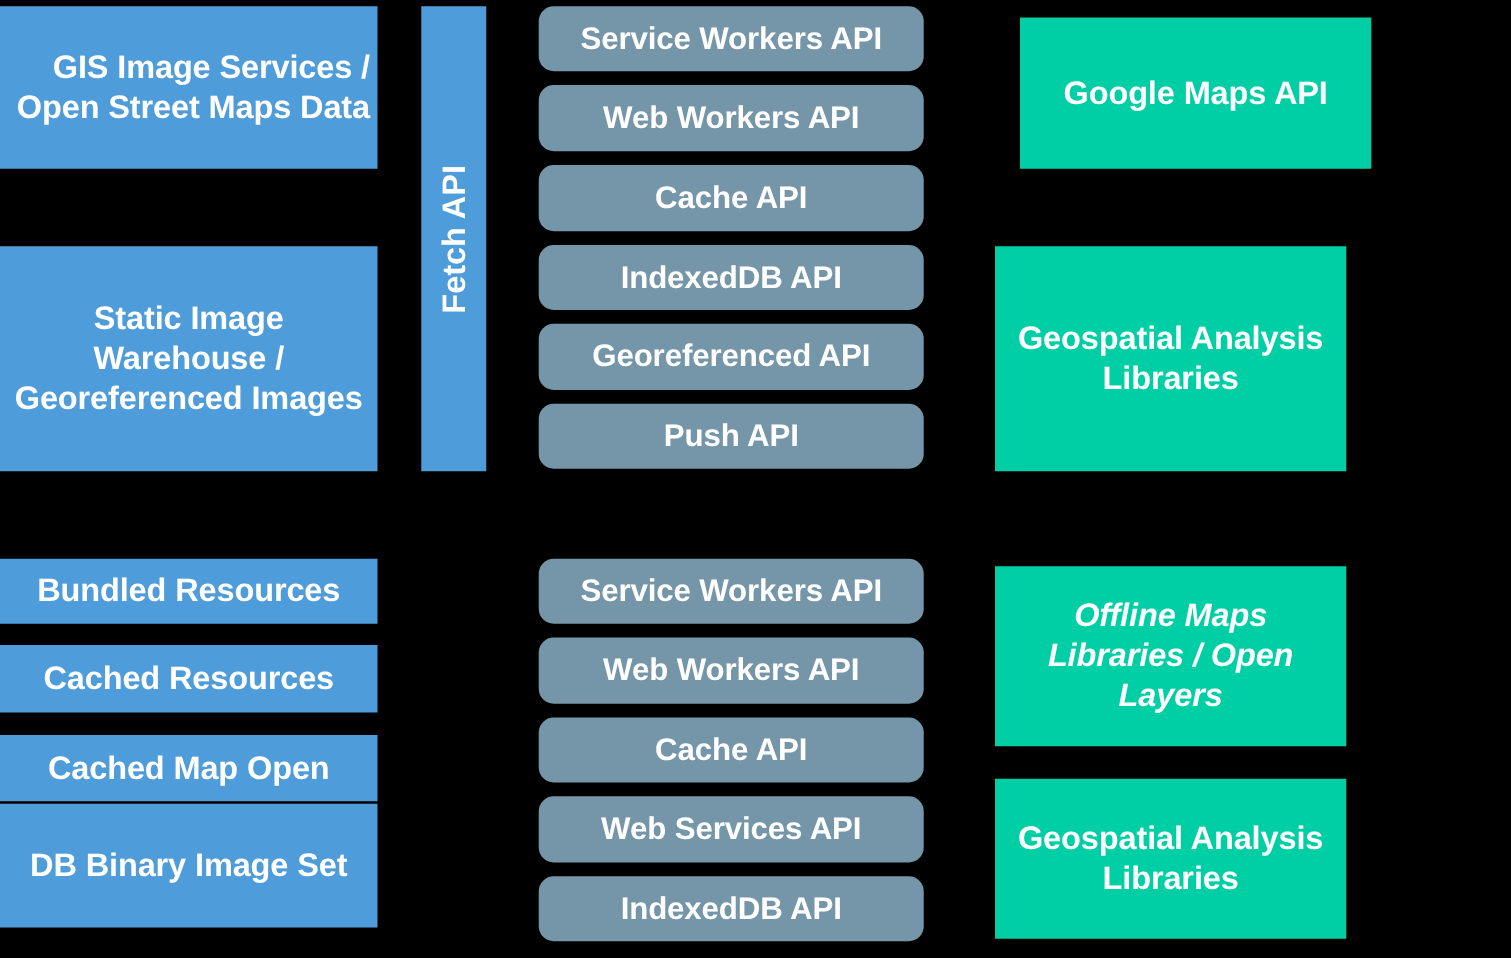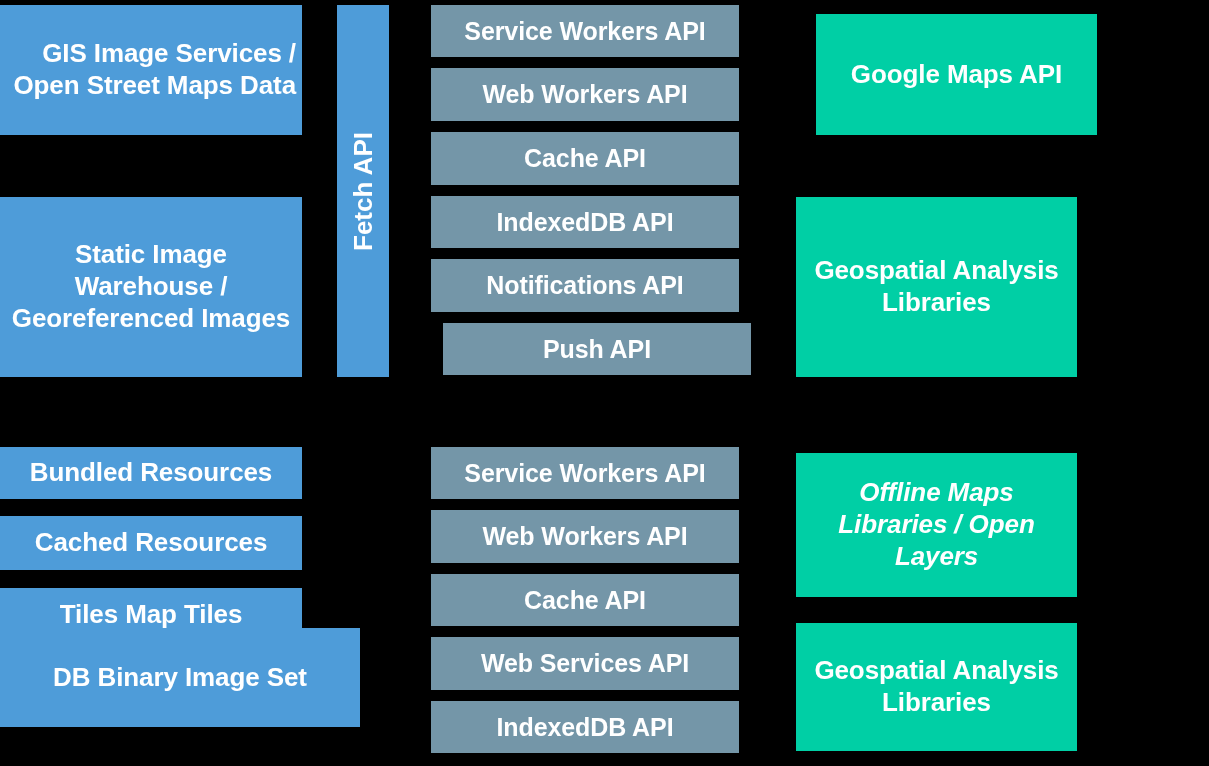--- a/index.html
+++ b/index.html
@@ -33,21 +33,21 @@
     letter-spacing: -0.1px;
     padding: 2px 6px;
     overflow: hidden;
   }
   .node span {
     display: block;
     width: 100%;
   }
   
   .src   { background: #4E9CD9; }
-  .api   { background: #7496A8; }
+  .api   { background: #7496A8; border-radius: 12px; }
   .lib   { background: #00CFA5; }
   .fetch { background: #4E9CD9; }
 
   
   .t-lg  { font-size: 26px; }
   .t-md  { font-size: 25px; }
 
   
   .vbar {
     position: absolute;
@@ -89,43 +89,43 @@
   <div class="node api t-md" style="left:431px; top:68px; width:308px; height:53px;">
     <span>Web Workers API</span>
   </div>
   <div class="node api t-md" style="left:431px; top:132px; width:308px; height:53px;">
     <span>Cache API</span>
   </div>
   <div class="node api t-md" style="left:431px; top:196px; width:308px; height:52px;">
     <span>IndexedDB API</span>
   </div>
   <div class="node api t-md" style="left:431px; top:259px; width:308px; height:53px;">
-    <span>Notifications API</span>
+    <span>Georeferenced API</span>
   </div>
-  <div class="node api t-md" style="left:431px; top:323px; width:308px; height:52px;margin-left:12px;">
+  <div class="node api t-md" style="left:431px; top:323px; width:308px; height:52px;">
     <span>Push API</span>
   </div>
 
   <div class="node lib t-lg" style="left:796px; top:14px; width:281px; height:121px;margin-left:20px;">
     <span>Google Maps API</span>
   </div>
   <div class="node lib t-lg" style="left:796px; top:197px; width:281px; height:180px;">
     <span>Geospatial Analysis Libraries</span>
   </div>
 
   <div class="node src t-lg" style="left:0px; top:447px; width:302px; height:52px;">
     <span>Bundled Resources</span>
   </div>
   <div class="node src t-lg" style="left:0px; top:516px; width:302px; height:54px;">
     <span>Cached Resources</span>
   </div>
   <div class="node src t-lg" style="left:0px; top:588px; width:302px; height:53px;">
-    <span>Tiles Map Tiles</span>
+    <span>Cached Map Open</span>
   </div>
-  <div class="node src t-lg" style="left:0px; top:628px; width:360px; height:99px;">
+  <div class="node src t-lg" style="left:0px; top:643px; width:302px; height:99px;">
     <span>DB Binary Image Set</span>
   </div>
 
   <div class="node api t-md" style="left:431px; top:447px; width:308px; height:52px;">
     <span>Service Workers API</span>
   </div>
   <div class="node api t-md" style="left:431px; top:510px; width:308px; height:53px;">
     <span>Web Workers API</span>
   </div>
   <div class="node api t-md" style="left:431px; top:574px; width:308px; height:52px;">

